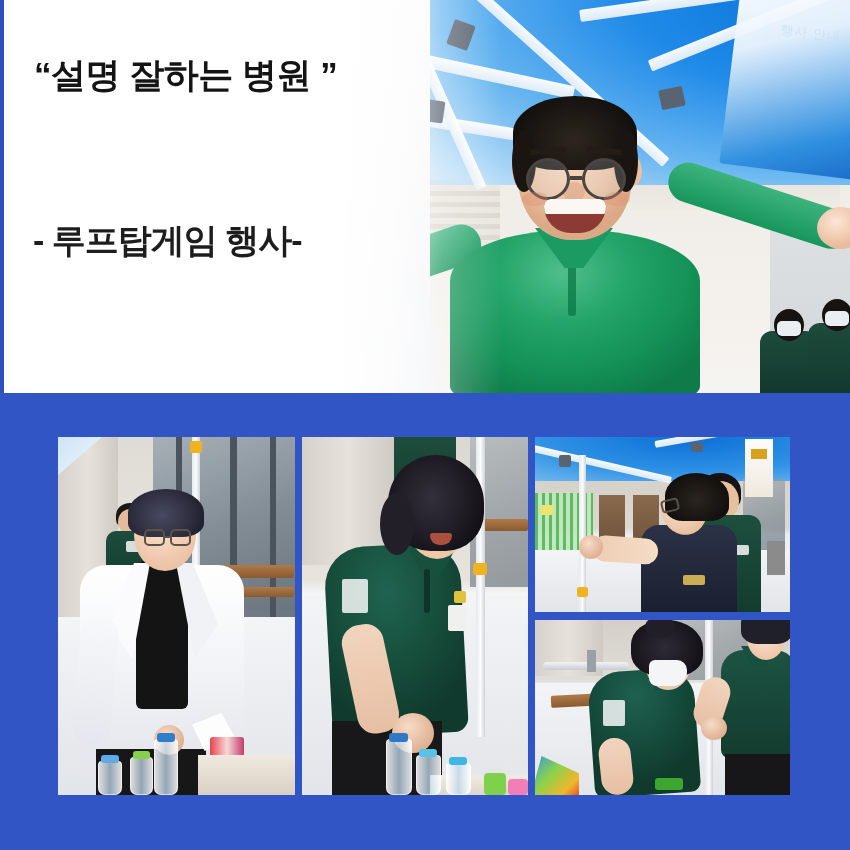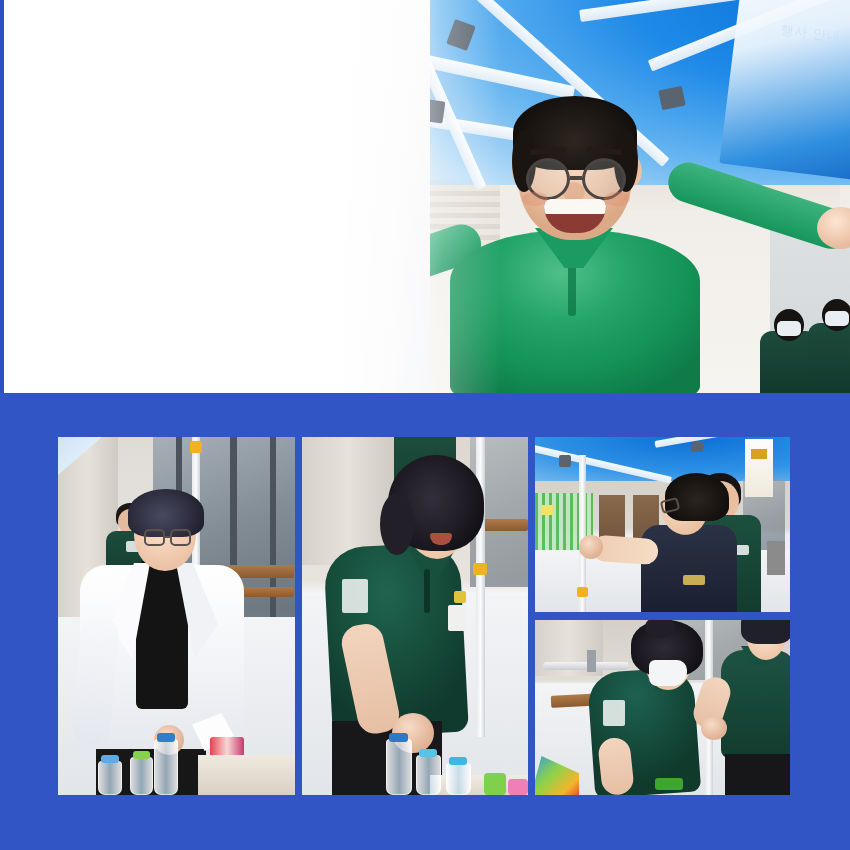--- a/index.html
+++ b/index.html
@@ -301,20 +301,22 @@
     <div class="cheek ck-r"></div>
     <div class="mouth">
       <div class="teeth"></div>
     </div>
   </div>
 
   <div id="hero-tint"></div>
   <div id="hero-fade"></div>
 
   <div id="headline">
+    <div class="quote">“설명 잘하는 병원 ”</div>
+    <div class="subtitle">- 루프탑게임 행사-</div>
   </div>
 
   <div id="hero-left-edge"></div>
 </div>
 
 <div id="gallery">
 
   <div class="photo" id="photo-1">
     <div class="pg-bg" style="background:linear-gradient(180deg,#dfdcd6 0%,#e9e7e2 48%,#f4f5f7 49%,#fafbfc 100%);"></div>
     <div class="pg-pillar" style="left:0;top:0;width:60px;height:190px;"></div>

